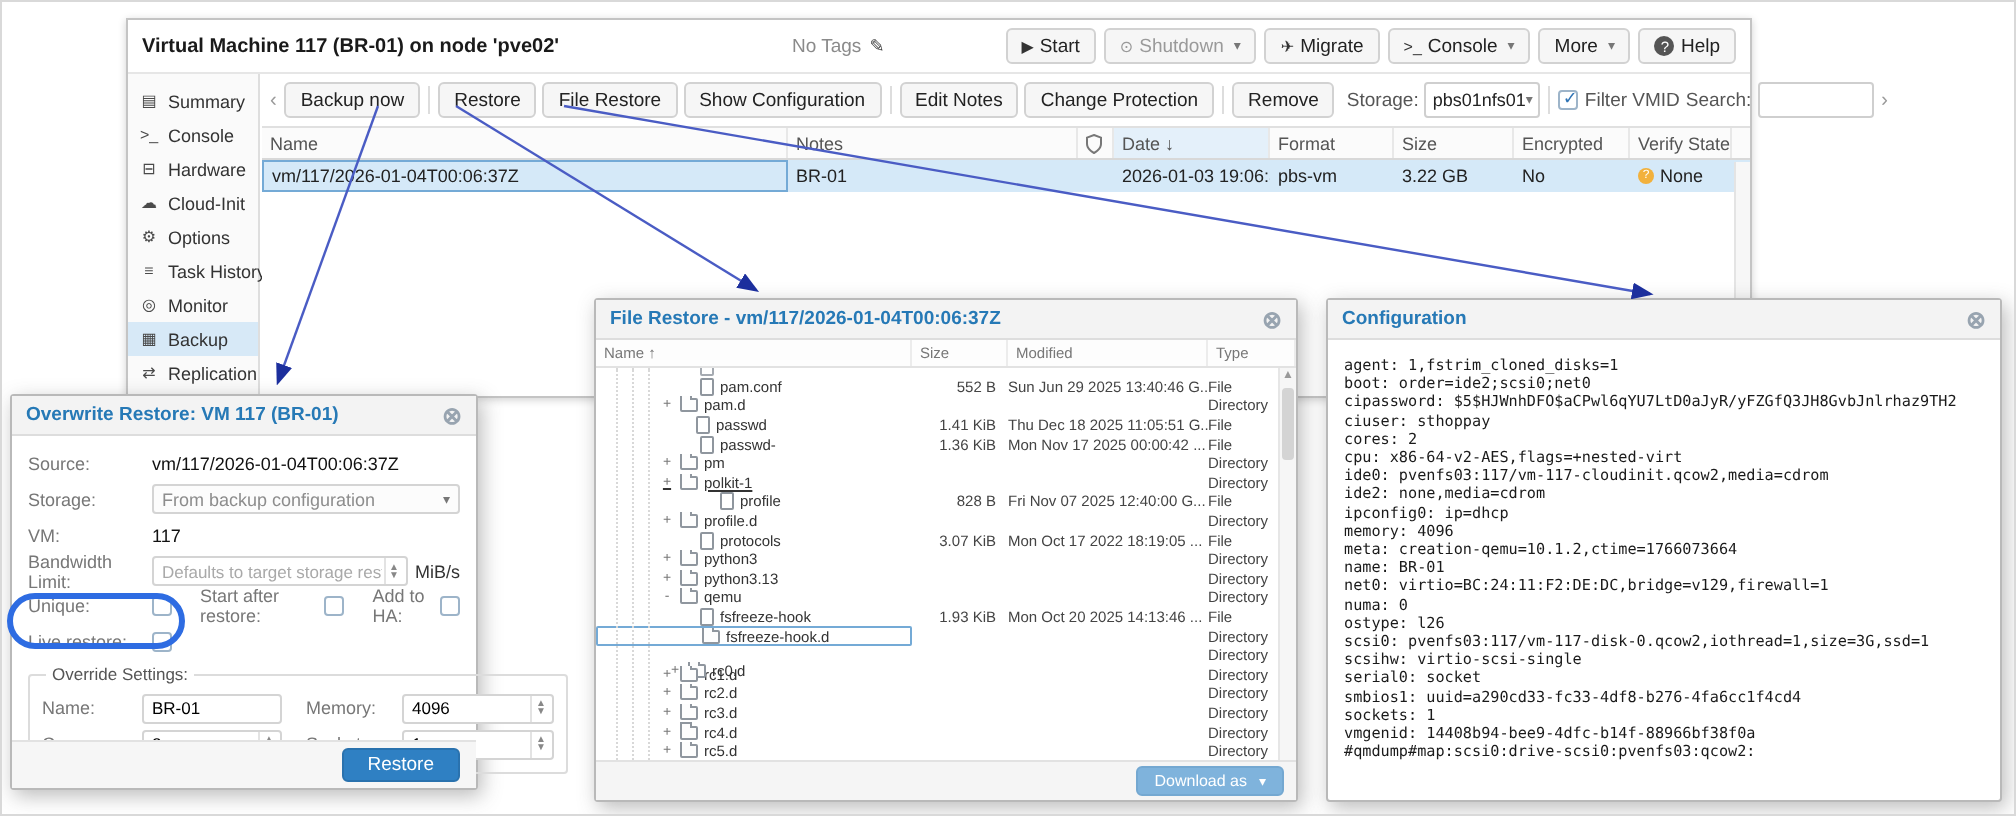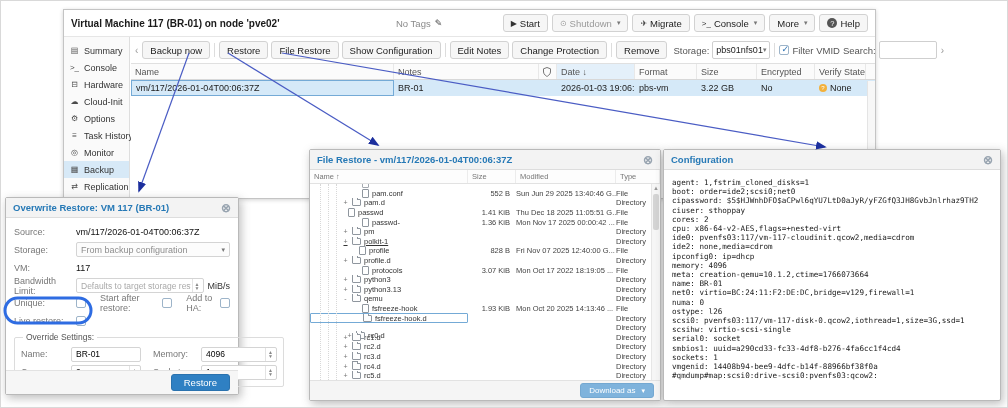--- a/index.html
+++ b/index.html
@@ -66,21 +66,21 @@
   .ckrow{display:flex;align-items:center;height:14px;margin-bottom:4px;font-size:9px;color:#777}
   .ovset{border:1px solid #dcdcdc;border-radius:2px;padding:2px 6px 4px 6px;margin-top:1px}
   .ovset legend{font-size:8.5px;color:#555;padding:0 3px;margin-left:2px}
   .ovrow{display:flex;align-items:center;height:16px;margin:2px 0}
   .ovlab{width:50px;color:#777;font-size:9px;flex:none}
   .ovlab2{width:48px;color:#777;font-size:9px;flex:none;margin-left:12px}
   .rfoot{position:absolute;left:0;right:0;bottom:0;height:24px;background:#f6f6f6;border-top:1px solid #e2e2e2;display:flex;align-items:center;justify-content:flex-end;padding:0 8px}
   .btn-primary{background:#2f80c3;border:1px solid #2a72ae;color:#fff;font-size:9.5px;padding:2px 12px;border-radius:3px;cursor:pointer}
 
   
-  .dlg-file{left:308px;top:148px;width:352px;height:252px;z-index:11;display:flex;flex-direction:column}
+  .dlg-file{left:296px;top:148px;width:352px;height:252px;z-index:11;display:flex;flex-direction:column}
   .fhead{display:flex;height:14px;border-bottom:1px solid #e2e2e2;font-size:7.5px;color:#777;flex:none;background:#fdfdfd}
   .fh{display:flex;align-items:center;padding:0 4px;border-right:1px solid #ececec;white-space:nowrap;cursor:pointer}
   .flist{position:relative;flex:1;overflow:hidden}
   .guide{position:absolute;top:0;bottom:0;width:0;border-left:1px dotted #d8d8d8}
   .frw{display:flex;align-items:center;height:9.6px;font-size:7.5px;color:#333;cursor:pointer}
   .frw .nm{display:flex;align-items:center;gap:3px;flex:1;padding-right:4px;overflow:hidden;white-space:nowrap;height:100%}
   .frw .nm.selected{border:1px solid #74aad6;border-radius:1px;background:#fff}
   .frw .sz{width:48px;text-align:right;padding-right:6px;color:#444;flex:none;white-space:nowrap}
   .frw .md{width:100px;color:#444;flex:none;white-space:nowrap;overflow:hidden}
   .frw .tp{width:44px;color:#444;flex:none;white-space:nowrap}
@@ -394,21 +394,21 @@
           <span class="nm" style="padding-left: 32px;">
             <span class="exp">+</span>
             <span class="icn-folder"></span>
             <span>pam.d</span>
           </span>
           <span class="sz"></span>
           <span class="md"></span>
           <span class="tp">Directory</span>
         </div>
         <div class="frw">
-          <span class="nm" style="padding-left: 28px;">
+          <span class="nm" style="padding-left: 40px;">
             <span class="exp"></span>
             <span class="icn-file"></span>
             <span>passwd</span>
           </span>
           <span class="sz">1.41 KiB</span>
           <span class="md">Thu Dec 18 2025 11:05:51 G...</span>
           <span class="tp">File</span>
         </div>
         <div class="frw">
           <span class="nm" style="padding-left: 42px;">
@@ -434,21 +434,21 @@
           <span class="nm" style="padding-left: 32px; text-decoration: underline;">
             <span class="exp">+</span>
             <span class="icn-folder"></span>
             <span>polkit-1</span>
           </span>
           <span class="sz"></span>
           <span class="md"></span>
           <span class="tp">Directory</span>
         </div>
         <div class="frw">
-          <span class="nm" style="padding-left: 39px;">
+          <span class="nm" style="padding-left: 52px;">
             <span class="exp"></span>
             <span class="icn-file"></span>
             <span>profile</span>
           </span>
           <span class="sz">828 B</span>
           <span class="md">Fri Nov 07 2025 12:40:00 G...</span>
           <span class="tp">File</span>
         </div>
         <div class="frw">
           <span class="nm" style="padding-left: 32px;">

